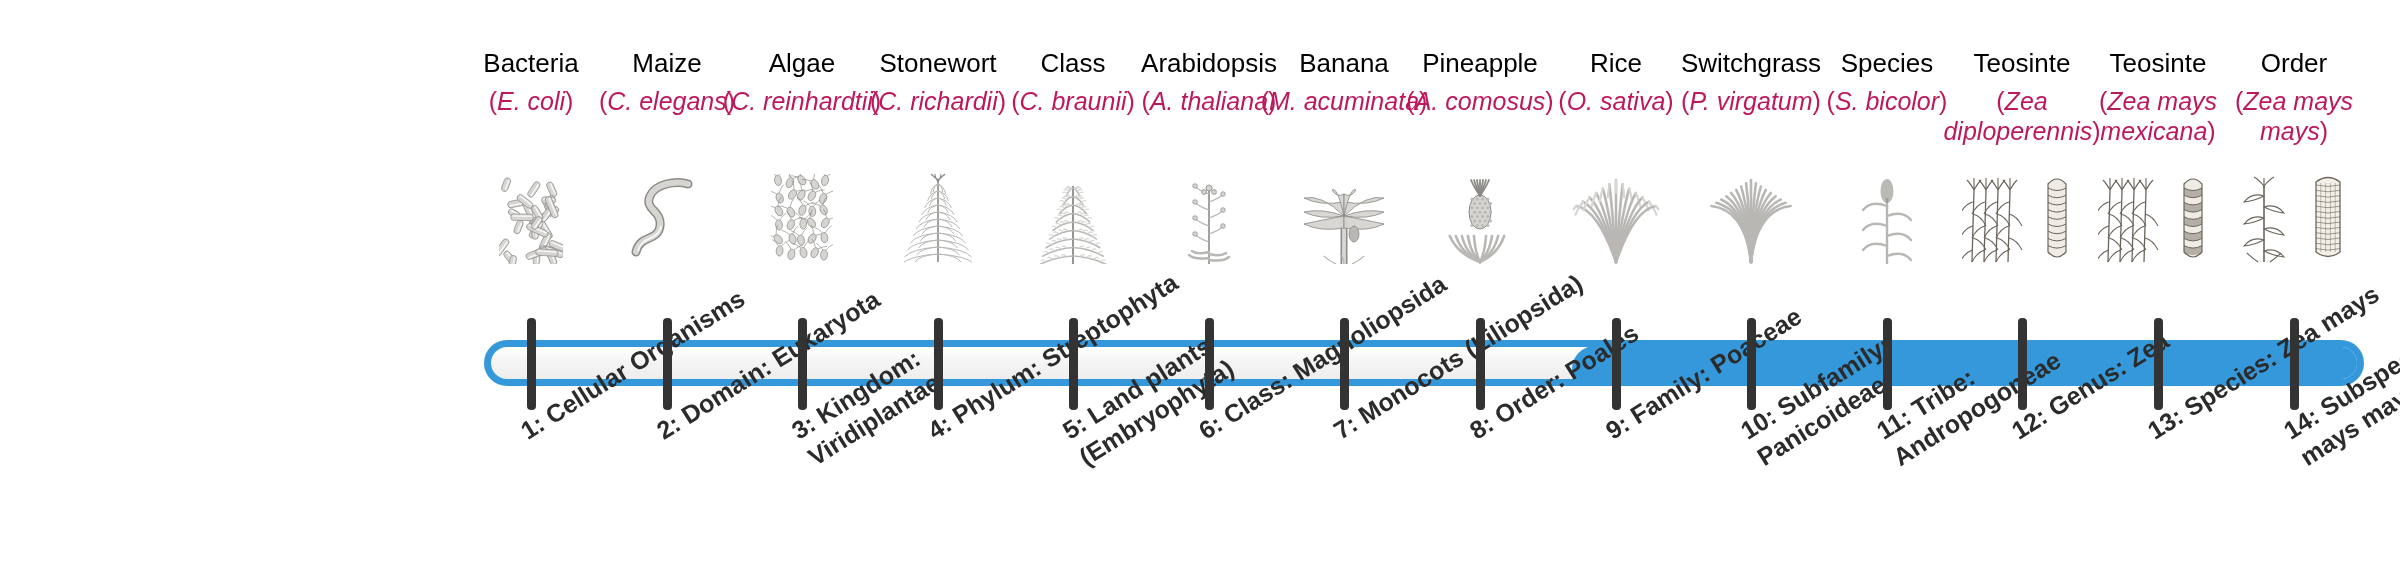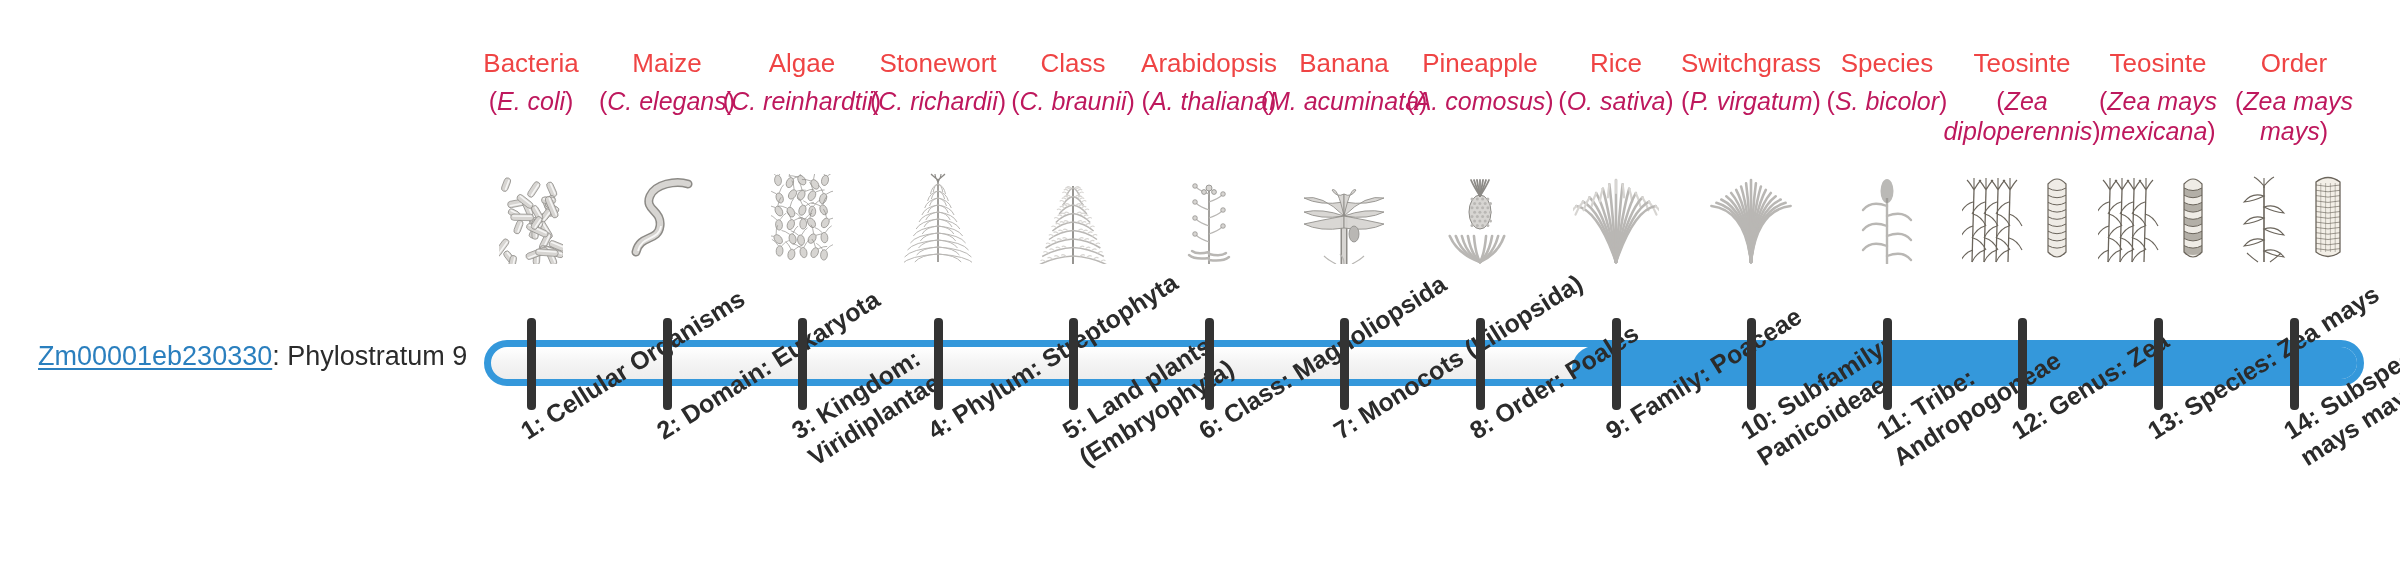--- a/index.html
+++ b/index.html
@@ -48,21 +48,21 @@
     margin-left: -68px; 
     text-align: center;
   }
   .common-name {
     position: absolute;
     top: 48px;
     left: -14px;
     width: 164px;
     font-size: 26px;
     line-height: 1.18;
-    color: #ef4444;
+    color: #000000;
   }
   .sci-name {
     position: absolute;
     top: 86px;
     left: -16px;
     width: 168px;
     font-size: 25px;
     line-height: 1.2;
     font-style: italic;
     color: #be185d;
@@ -136,23 +136,20 @@
     transform-origin: 0 0;
     white-space: normal;
   }
   .rank-label .rank-num { white-space: nowrap; }
 </style>
 </head>
 <body>
 
 <div id="stage">
 
-  <div class="gene-label">
-    <span class="gene-id">Zm00001eb230330</span><span>: </span><span>Phylostratum 9</span>
-  </div>
 
   <div id="track-wrap">
     <div id="track">
       <div id="track-fill" style="left: 1081px; width: 799px;"></div>
     </div>
   </div>
 
   <div id="dynamic">
       <div class="column" style="left: 531px;">
         <div class="common-name">Bacteria</div>

